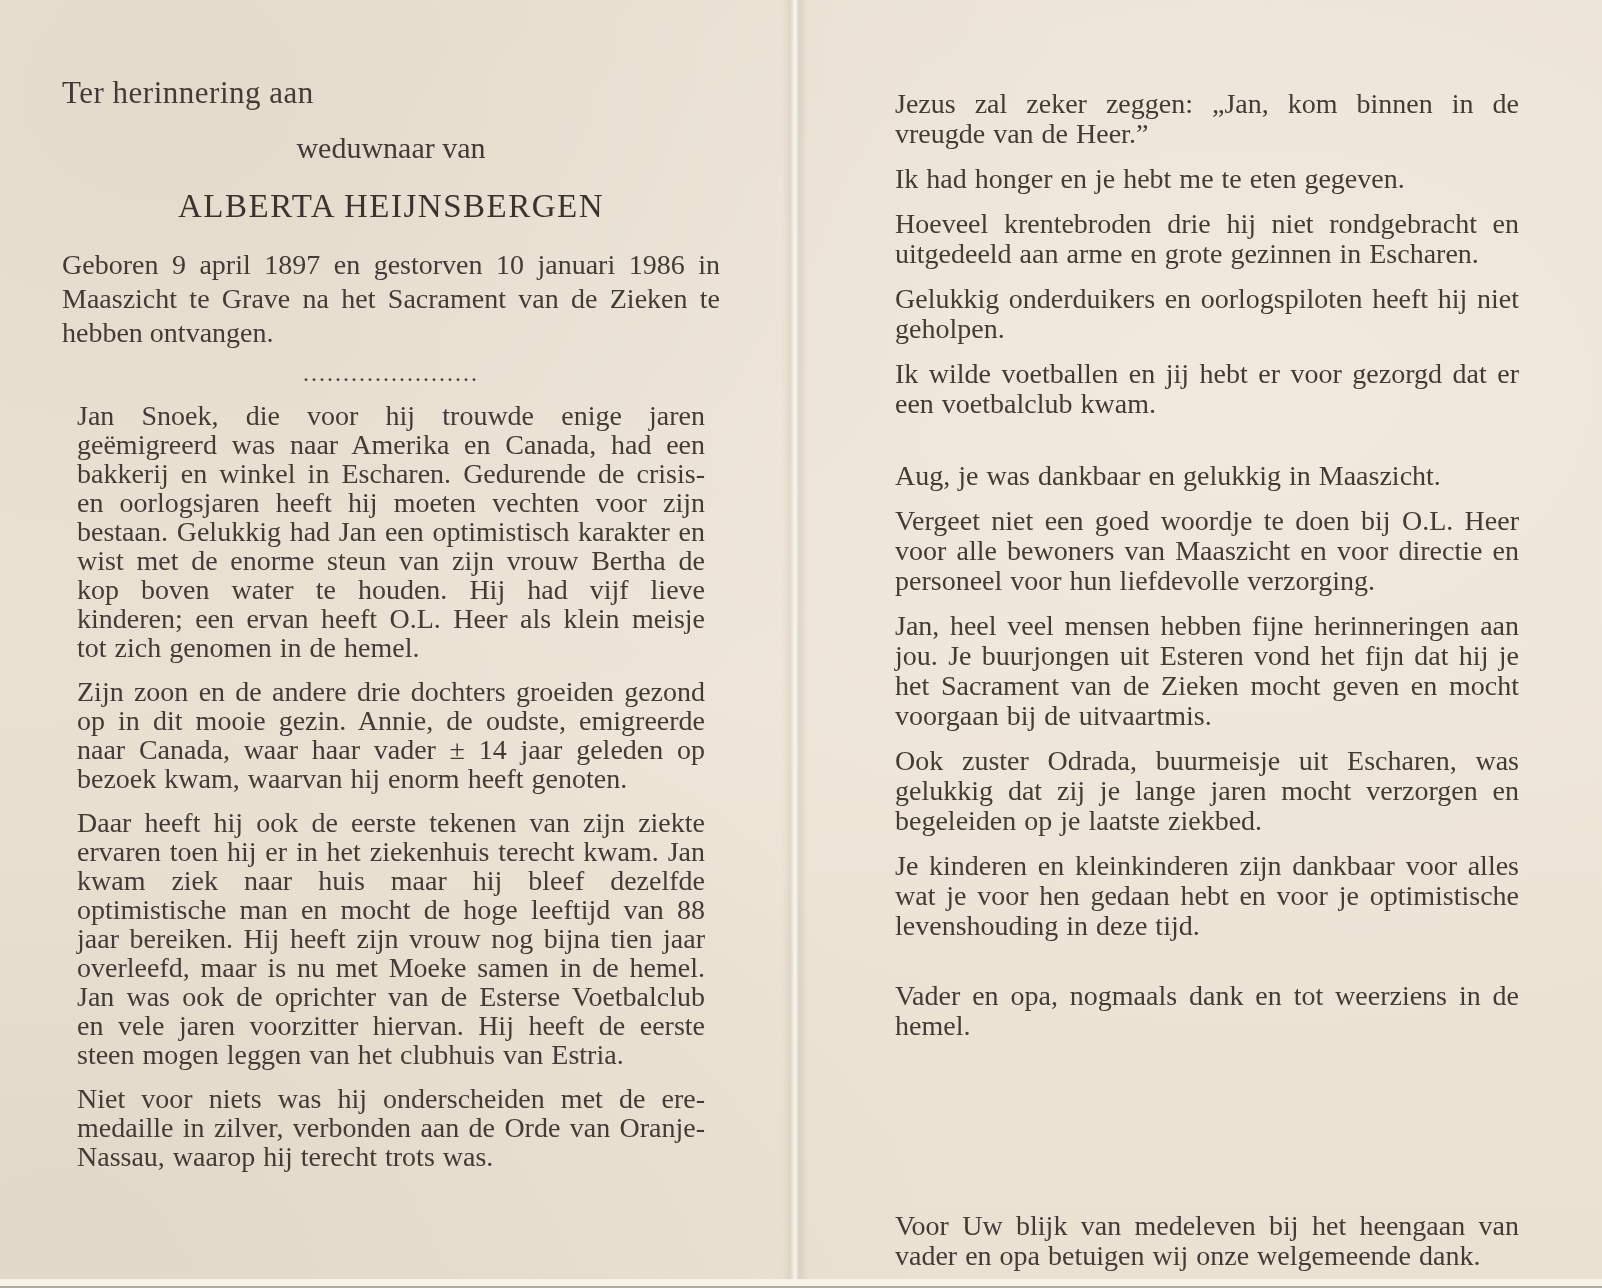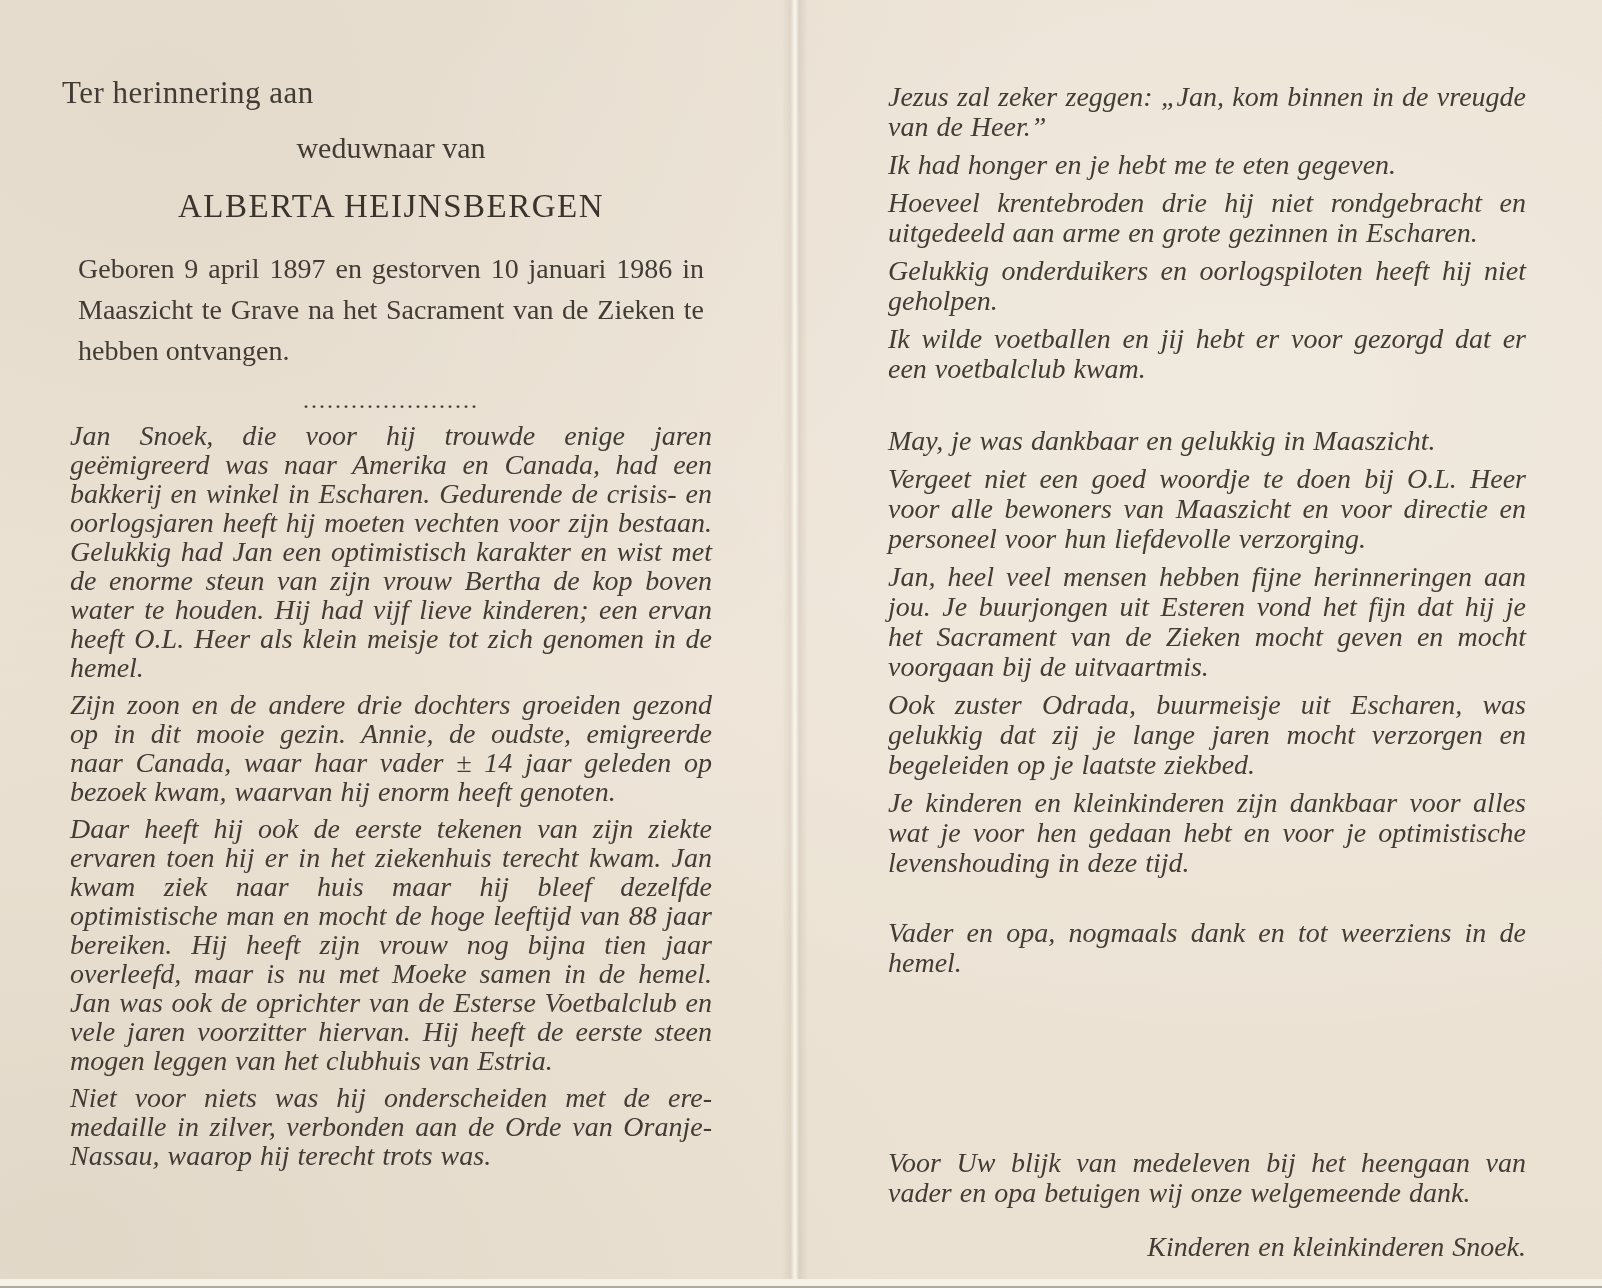--- a/index.html
+++ b/index.html
@@ -93,39 +93,38 @@
   .spouse-name {
     text-align: center;
     font-size: 33px;
     line-height: 36px;
     margin: 0 0 24px 0;
     letter-spacing: 1.5px;
     color: #3a342d;
   }
   .life-dates {
     font-size: 28px;
-    line-height: 41px;
-    margin: 16px;
+    line-height: 34px;
+    margin: 0;
     text-align: justify;
   }
   .dotted-divider {
     text-align: center;
     font-size: 24px;
     line-height: 26px;
     letter-spacing: 2px;
     margin: 10px 0 6px 0;
   }
 
   .body-text p {
-    margin: 8px;
+    margin: 15px;
     font-size: 28px;
     line-height: 29px;
     text-align: justify;
     word-spacing: 1px;
-    font-style: italic;
   }
   .page-right .body-text p {
     line-height: 30px;
   }
 
   .group-gratitude { margin-top: 42px; }
   .group-farewell  { margin-top: 40px; }
   .thanks-text {
     margin-top: 170px !important;
   }
@@ -158,21 +157,21 @@
   <div class="body-text group-opening">
 
   <p>Jezus zal zeker zeggen: „Jan, kom binnen in de vreugde van de Heer.”</p>
       <p>Ik had honger en je hebt me te eten gegeven.</p>
       <p>Hoeveel krentebroden drie hij niet rondgebracht en uitgedeeld aan arme en grote gezinnen in Escharen.</p>
       <p>Gelukkig onderduikers en oorlogspiloten heeft hij niet geholpen.</p>
       <p>Ik wilde voetballen en jij hebt er voor gezorgd dat er een voetbalclub kwam.</p>
     </div>
   <div class="body-text group-gratitude">
 
-  <p>May, je was dankbaar en gelukkig in Maaszicht.</p>
+  <p>Aug, je was dankbaar en gelukkig in Maaszicht.</p>
       <p>Vergeet niet een goed woordje te doen bij O.L. Heer voor alle bewoners van Maaszicht en voor directie en personeel voor hun liefdevolle verzorging.</p>
       <p>Jan, heel veel mensen hebben fijne herinneringen aan jou. Je buurjongen uit Esteren vond het fijn dat hij je het Sacrament van de Zieken mocht geven en mocht voorgaan bij de uitvaartmis.</p>
       <p>Ook zuster Odrada, buurmeisje uit Escharen, was gelukkig dat zij je lange jaren mocht verzorgen en begeleiden op je laatste ziekbed.</p>
       <p>Je kinderen en kleinkinderen zijn dankbaar voor alles wat je voor hen gedaan hebt en voor je optimistische levenshouding in deze tijd.</p>
     </div>
   <div class="body-text group-farewell">
     <p>Vader en opa, nogmaals dank en tot weerziens in de hemel.</p>
     <p class="thanks-text">Voor Uw blijk van medeleven bij het heengaan van vader en opa betuigen wij onze welgemeende dank.</p>
     <p class="signature">Kinderen en kleinkinderen Snoek.</p>
   </div>

